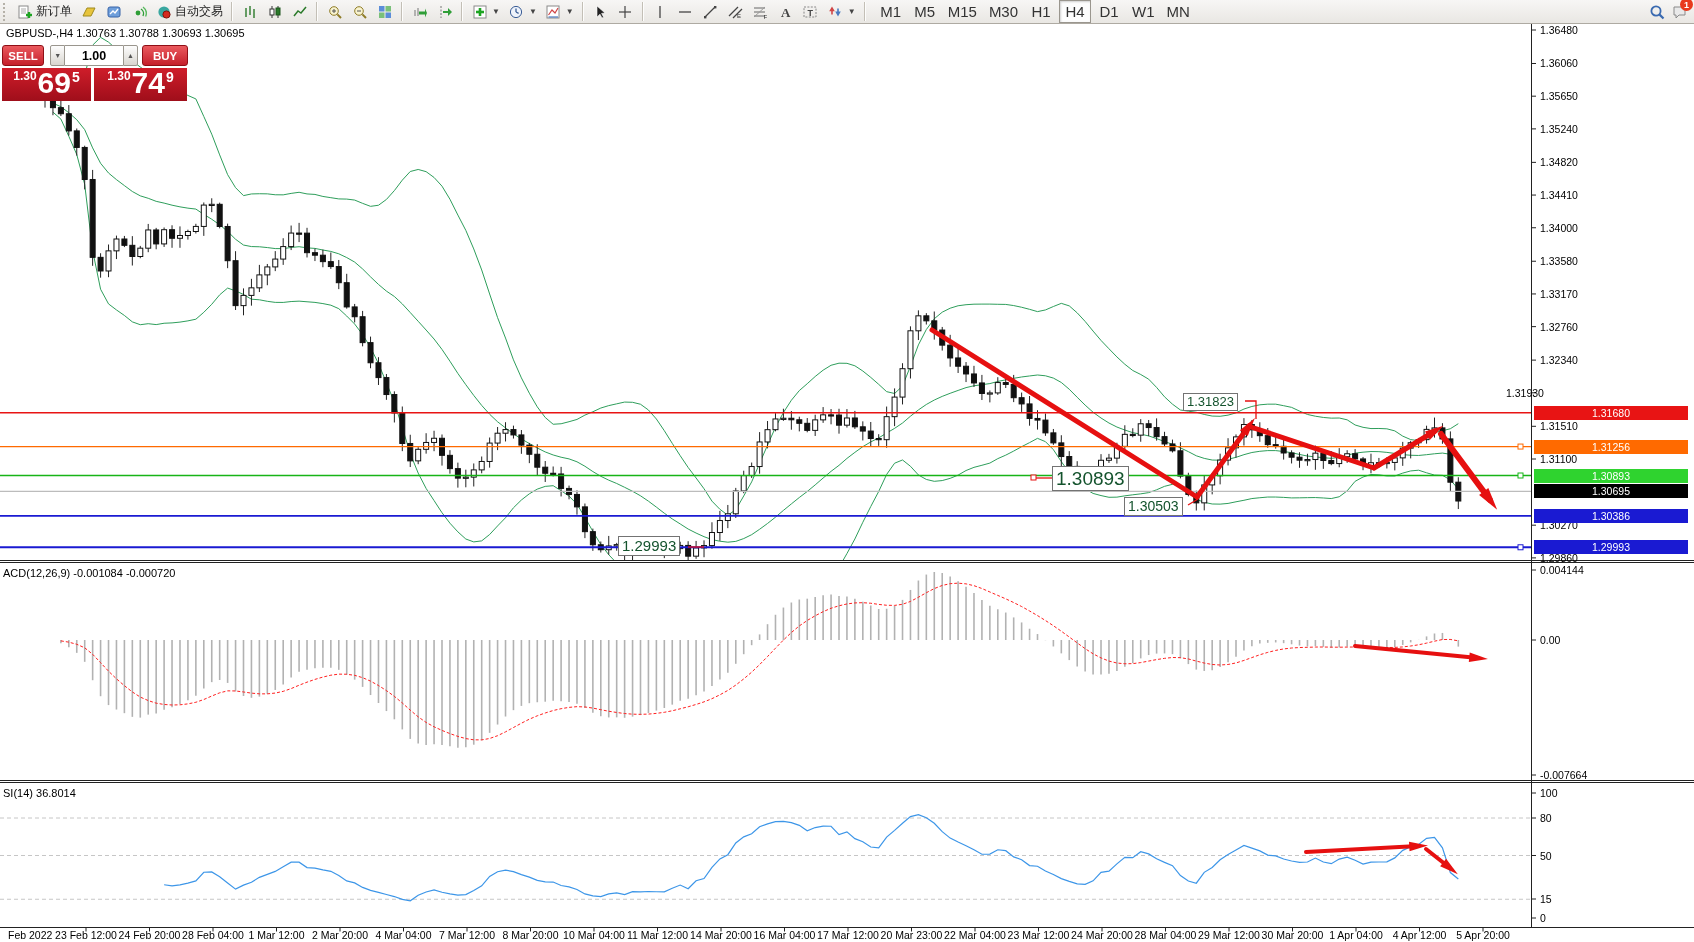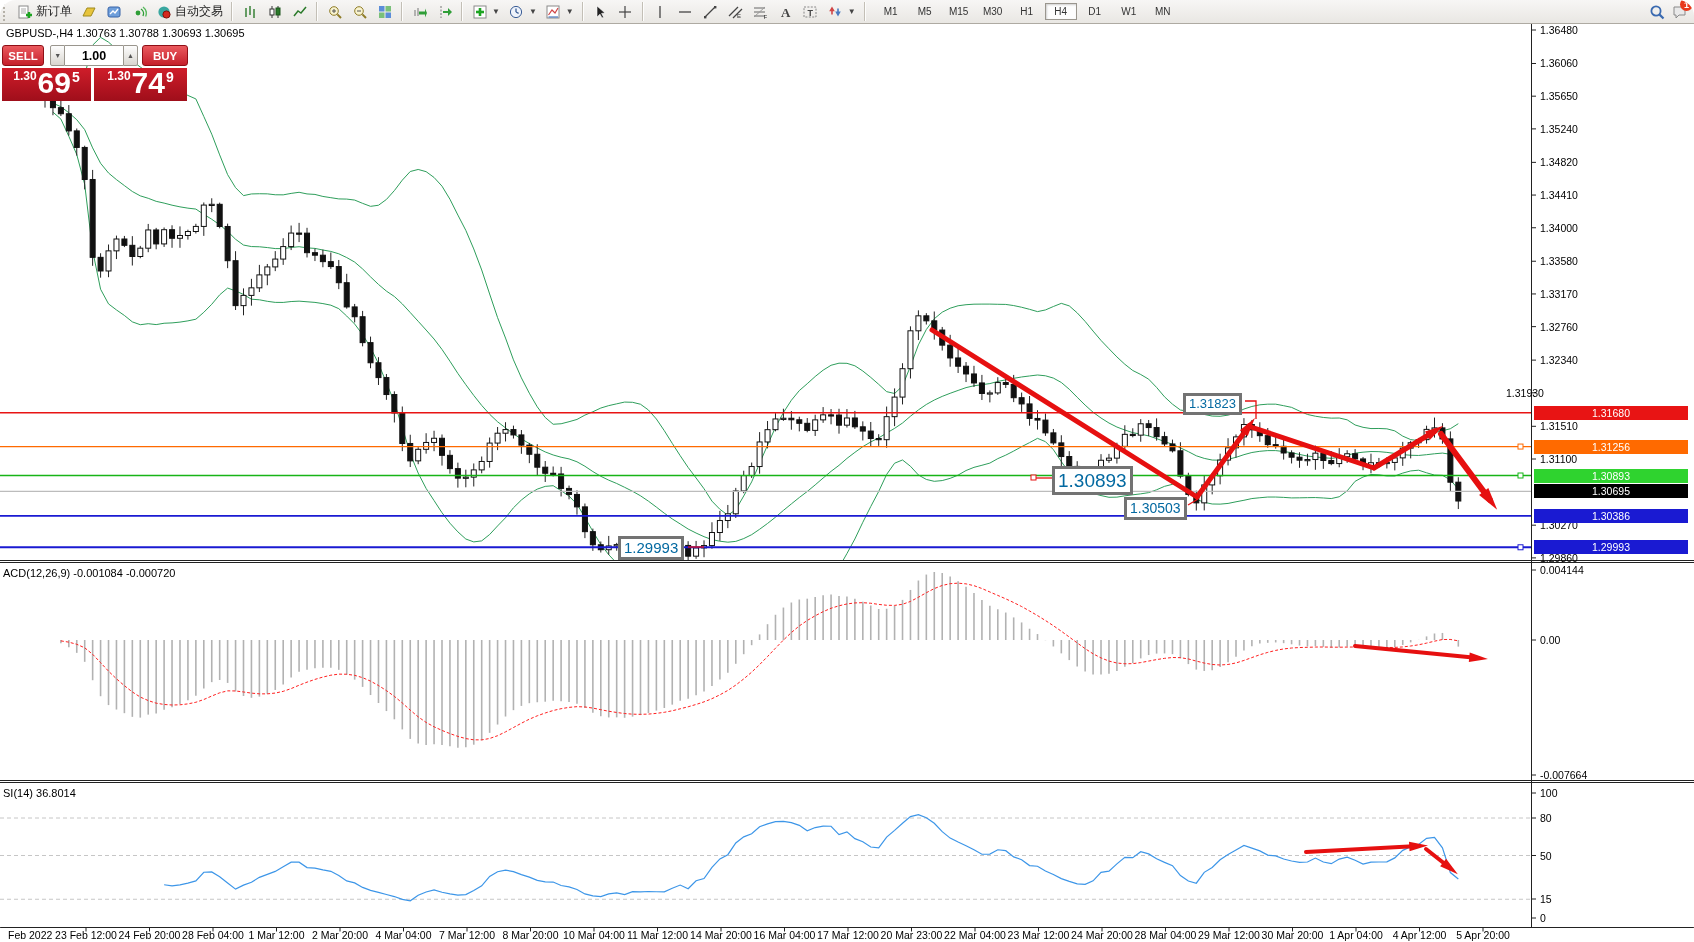--- a/index.html
+++ b/index.html
@@ -1,44 +1,44 @@
 <!DOCTYPE html>
 <html><head>
 <meta charset="utf-8">
 <style>
   html,body{margin:0;padding:0;background:#fff;font-family:"Liberation Sans",sans-serif;}
-  #app{position:relative;width:1694px;height:942px;overflow:hidden;background:#fff;border-radius:16px;}
+  #app{position:relative;width:1694px;height:942px;overflow:hidden;background:#fff;}
   
   #toolbar{position:absolute;left:0;top:0;width:1694px;height:24px;z-index:10;
     background:linear-gradient(#f7f6f5,#e9e7e3);border-bottom:1px solid #aeaaa2;
     display:flex;align-items:center;padding-left:2px;box-sizing:border-box;font-size:12px;color:#222;}
   .grip{width:4px;height:18px;border-left:2px dotted #b5b1a8;margin:0 3px 0 1px;}
   .tsep{width:1px;height:19px;background:#c3bfb6;border-right:1px solid #fdfdfc;margin:0 4px;}
   .tbtn{display:flex;align-items:center;gap:3px;padding:1px 4px;border-radius:2px;cursor:default;white-space:nowrap;}
   .tbi{width:17px;height:17px;display:inline-flex;align-items:center;justify-content:center;}
   .tbi svg{width:16px;height:16px;}
   .caret{font-size:8px;color:#444;margin-left:1px;}
   #tf-strip{display:flex;align-items:center;margin-left:4px;}
-  .tf{min-width:22px;padding:2px 4px;text-align:center;font-size:10px;color:#333;border:1px solid transparent;margin:0 1px;}
+  .tf{min-width:22px;padding:2px 4px;text-align:center;font-size:15px;color:#333;border:1px solid transparent;margin:0 1px;}
   .tf.active{background:#fdfdfd;border:1px solid #9a968e;box-shadow:inset 1px 1px 2px rgba(0,0,0,.18);}
   #tb-right{margin-left:auto;display:flex;align-items:center;gap:6px;padding-right:6px;}
   .badge{position:absolute;right:-5px;top:-5px;width:13px;height:13px;border-radius:50%;background:#e8391d;
     color:#fff;font-size:9px;font-weight:bold;display:flex;align-items:center;justify-content:center;}
   
   #chart-svg{position:absolute;left:0;top:0;z-index:1;}
   #overlay{position:absolute;left:0;top:0;width:1694px;height:942px;z-index:5;pointer-events:none;}
   .txt{position:absolute;color:#000;font-size:11px;white-space:nowrap;}
   #chart-title{left:6px;top:27px;}
   #macd-label{left:3px;top:567px;}
   #rsi-label{left:3px;top:787px;}
   .ptick{position:absolute;left:1540px;font-size:10.5px;color:#000;white-space:nowrap;}
   .pbox{position:absolute;left:1534px;width:154px;height:14px;font-size:10.5px;line-height:14px;text-align:center;white-space:nowrap;}
   .tlabel{position:absolute;top:929px;font-size:10.5px;color:#000;white-space:nowrap;transform:translateX(-50%);}
   .tlabel.first{transform:none;}
-  .ann{position:absolute;border:3px solid #737373;background:#fff;color:#0369a1;padding:0 3px;line-height:1.22;z-index:6;}
+  .ann{position:absolute;border:1px solid #737373;background:#fff;color:#14532d;padding:0 3px;line-height:1.22;z-index:6;}
   #ann-31823{left:1183px;top:393px;font-size:13px;}
   #ann-30893{left:1052px;top:466px;font-size:19px;}
   #ann-30503{left:1124px;top:497px;font-size:14px;}
   #ann-29993{left:618px;top:536px;font-size:15px;}
   
   #quote-panel{position:absolute;left:2px;top:45px;z-index:6;width:186px;}
   .qp-row{display:flex;align-items:stretch;height:21px;}
   .qp-btn{background:linear-gradient(#ea5a5e,#c51f2b);color:#fff;border:1px solid #8f0f16;border-radius:3px;
     font-size:11.5px;font-weight:bold;display:flex;align-items:center;justify-content:center;}
   #qp-sell{width:42px;}

